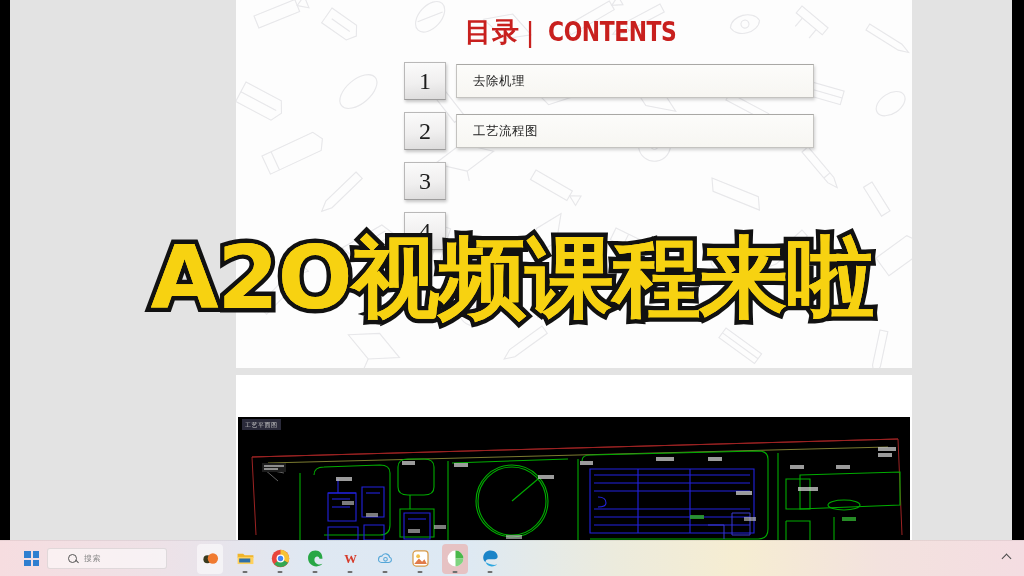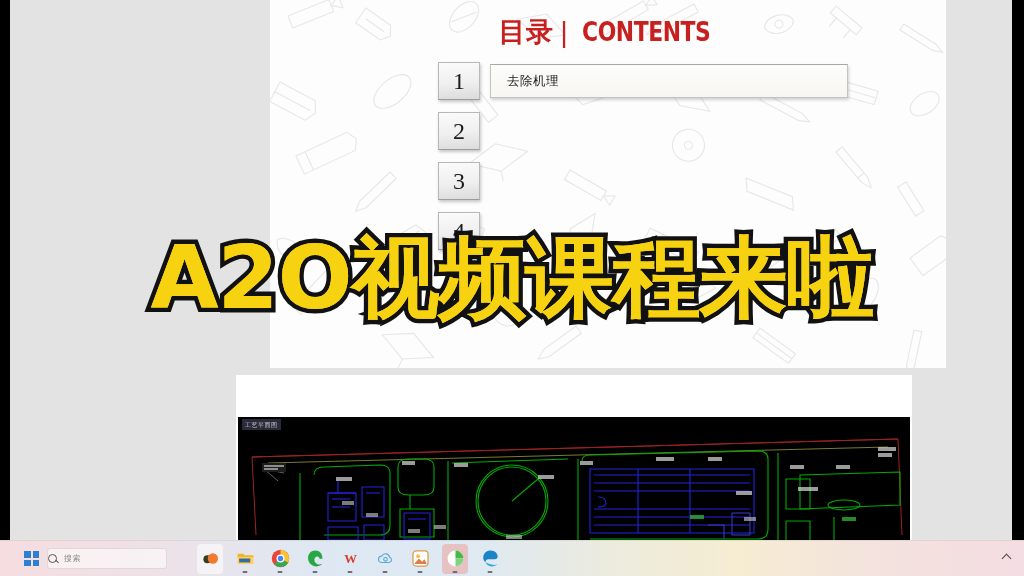--- a/index.html
+++ b/index.html
@@ -12,21 +12,21 @@
   .pillar { position:absolute; top:0; bottom:0; background:#000; z-index:40; }
   .pillar.left  { left:0;  width:10px; }
   .pillar.right { right:0; width:12px; }
 
   
   #desktop { position:absolute; left:10px; top:0; width:1002px; height:540px; background:#e3e3e3; }
 
   
   #slide1 {
     position:absolute; left:236px; top:0; width:676px; height:368px;
-    background:#fdfdfd; overflow:hidden;margin-left:34px;
+    background:#fdfdfd; overflow:hidden;
   }
   
   #doodles { position:absolute; inset:0; opacity:.5; }
   #doodles svg { width:100%; height:100%; }
 
   .slide-title {
     position:absolute; left:0; right:0; top:14px; text-align:center;
     font-size:27px; font-weight:bold; letter-spacing:.5px;
     color:#c8201e; white-space:nowrap; z-index:3;
     font-family:"DejaVu Sans","Liberation Sans",sans-serif;
@@ -95,21 +95,21 @@
     background:linear-gradient(90deg,#f6dde0 0%,#efe1e6 14%,#dfe8f2 30%,#dde9f4 45%,
                #ecebdd 60%,#f6edd2 72%,#f3e2de 86%,#f4dde2 100%);
     display:flex; align-items:center; border-top:1px solid rgba(0,0,0,.06);
   }
   #tb-left { display:flex; align-items:center; gap:8px; padding-left:24px; }
   .win-logo { width:15px; height:15px; display:grid; grid-template-columns:1fr 1fr;
               grid-template-rows:1fr 1fr; gap:2px; }
   .win-logo i { background:#2f7fd0; display:block; }
   #search-box {
     display:flex; align-items:center; gap:7px;
-    width:120px; height:21px; padding:0 0;
+    width:120px; height:21px; padding:0 20px;
     background:rgba(255,255,255,.55); border:1px solid rgba(0,0,0,.10);
     border-radius:3px;
   }
   #search-box .mag { width:9px; height:9px; border:1.4px solid #555; border-radius:50%;
                      position:relative; flex:none; }
   #search-box .mag::after { content:""; position:absolute; width:4px; height:1.4px;
                             background:#555; right:-3px; bottom:0; transform:rotate(45deg); }
   #search-text { font-size:8px; color:#8a8a8a; letter-spacing:.5px;
                  font-family:"DejaVu Sans","Liberation Sans",sans-serif; }
 
@@ -294,20 +294,21 @@
       <span>目录</span><span class="bar">|</span><span class="en">CONTENTS</span>
     </div>
 
     <div id="toc">
       <div class="toc-row">
         <div class="toc-num">1</div>
         <div class="toc-bar">去除机理</div>
       </div>
       <div class="toc-row">
         <div class="toc-num">2</div>
+        <div class="toc-bar">工艺流程图</div>
       </div>
       <div class="toc-row">
         <div class="toc-num">3</div>
       </div>
       <div class="toc-row">
         <div class="toc-num">4</div>
       </div>
     </div>
   </div>
 

